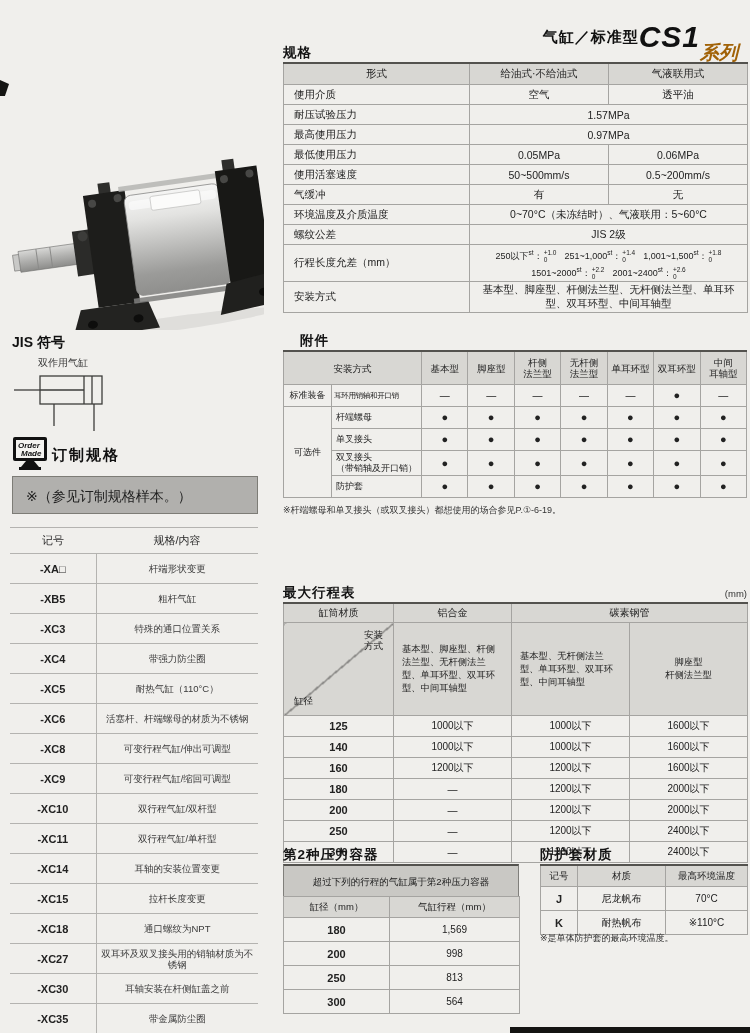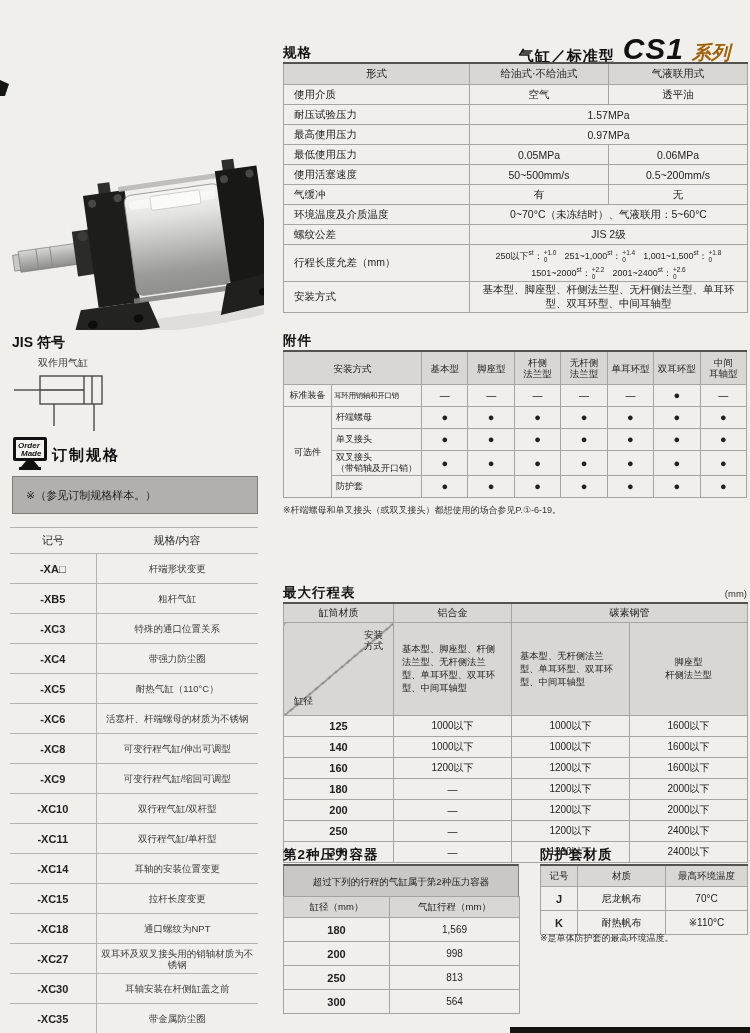--- a/index.html
+++ b/index.html
@@ -1,19 +1,19 @@
 <!DOCTYPE html>
 <html><head>
 <meta charset="utf-8">
 <style>
   html,body{margin:0;padding:0;background:#888;}
   .page{position:relative;width:750px;height:1033px;background:#f0efec;
         font-family:"Liberation Sans","DejaVu Sans",sans-serif;color:#222;overflow:hidden;margin:0 auto;}
   
-  .pagetitle{position:absolute;top:8px;right:20px;display:flex;align-items:flex-end;gap:8px;}
+  .pagetitle{position:absolute;top:8px;right:12px;display:flex;align-items:center;}
   .pt-pre{font-size:15px;font-weight:bold;letter-spacing:1px;color:#111;}
   .pt-model{font-size:30px;font-weight:bold;font-style:italic;letter-spacing:1px;color:#111;}
   .pt-suf{font-size:19px;font-weight:bold;font-style:italic;color:#a16207;margin-top:32px;}
   
   .h{position:absolute;font-weight:bold;font-size:13.5px;letter-spacing:1px;color:#141414;}
   .fn{position:absolute;font-size:9px;color:#333;}
   
   table{border-collapse:collapse;table-layout:fixed;}
   .grid{position:absolute;background:transparent;}
   .grid th,.grid td{border:1px solid #a5a4a1;overflow:hidden;padding:1px 3px;text-align:center;}
@@ -73,21 +73,21 @@
   #code-table .code{font-weight:bold;font-size:11px;border-right:1px solid #b4b3b0;}
   #code-table .desc{font-size:9.5px;color:#3a3a3a;line-height:11px;}
   
   #cyl-photo{position:absolute;left:6px;top:78px;}
   .jis-h{position:absolute;left:12px;top:334px;font-weight:bold;font-size:14px;color:#111;}
   .jis-label{position:absolute;left:38px;top:356px;font-size:10px;color:#3a3a3a;text-align:center;}
   #jis-symbol{position:absolute;left:14px;top:368px;}
   #om-icon{position:absolute;left:12px;top:436px;}
   .om-heading{position:absolute;left:52px;top:446px;font-weight:bold;font-size:15px;letter-spacing:2px;color:#111;}
   .om-note{position:absolute;left:12px;top:476px;width:246px;height:38px;box-sizing:border-box;
-           background:#b1b0ad;border:1px solid #7d7c76;font-size:11px;color:#1f1f1f;padding:11px 0 0 13px;}
+           background:#b1b0ad;border:1px solid #7d7c76;font-size:14px;color:#1f1f1f;padding:11px 0 0 13px;}
   
   .corner-mark{position:absolute;left:0;top:80px;width:9px;height:16px;background:#151513;
                clip-path:polygon(0 0,100% 25%,55% 100%,0 100%);}
   .bottom-strip{position:absolute;left:510px;top:1027px;width:240px;height:6px;background:#141412;}
 </style>
 </head>
 <body>
 
 <div class="page">
 
@@ -321,21 +321,21 @@
                 </span></span></div>
           </td>
         </tr>
         <tr>
           <td class="lbl">安装方式</td>
           <td colspan="2">基本型、脚座型、杆侧法兰型、无杆侧法兰型、单耳环型、双耳环型、中间耳轴型</td>
         </tr>
       </tbody>
   </table>
 
-  <div class="h" style="left:283px;top:332px">附件</div>
+  <div class="h" style="left:300px;top:332px">附件</div>
   <table id="acc-table" class="grid heavy">
     <colgroup>
         <col style="width:48px">
         <col style="width:90px">
       </colgroup>
     <thead id="acc-head">
         <tr>
           <th colspan="2">安装方式</th>
           <th>基本型</th>
           <th>脚座型</th>

